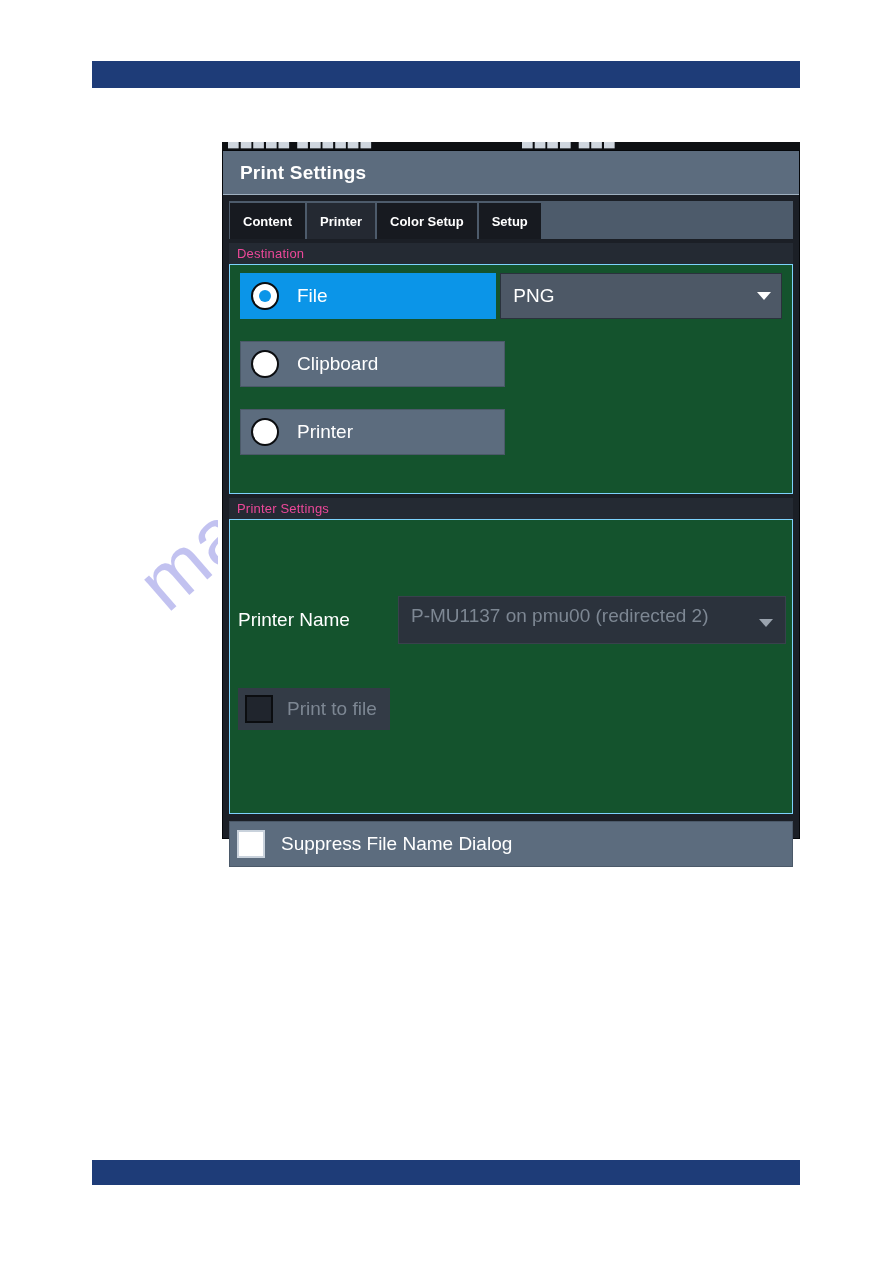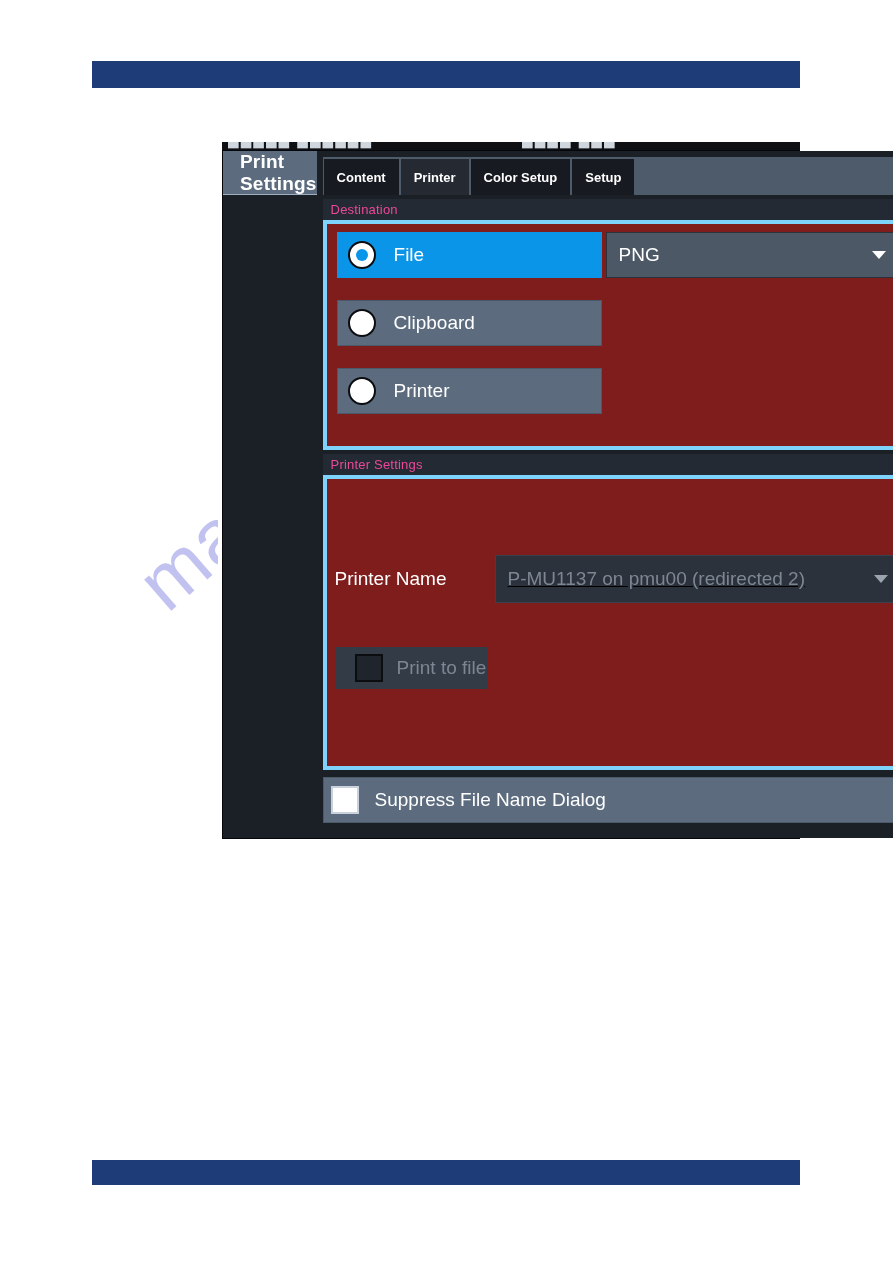--- a/index.html
+++ b/index.html
@@ -85,21 +85,21 @@
   .dialog {
     position: absolute;
     left: 4px;
     top: 8px;
     width: 578px;
     height: 689px;
     background: #1b1f26;
     border: 1px solid #05070a;
     box-sizing: border-box;
     display: flex;
-    flex-direction: row;
+    flex-direction: column;
   }
 
   .titlebar {
     height: 44px;
     flex: 0 0 44px;
     background: #5c6c7e;
     border-bottom: 1px solid #9fb0c0;
     display: flex;
     align-items: center;
     padding-left: 17px;
@@ -160,22 +160,22 @@
     margin-top: 4px;
     background: #242a33;
   }
   .group-title {
     color: #ec4899;
     font-size: 13px;
     padding: 3px 0 3px 8px;
     letter-spacing: 0.2px;
   }
   .group-frame {
-    background: #7f1d1d;
-    border: 4px solid #7dd3fc;
+    background: #14532d;
+    border: 1px solid #7dd3fc;
     box-sizing: border-box;
   }
 
   
   #destination-frame {
     height: 230px;
     padding: 8px 10px;
     position: relative;
   }
   .dest-row {
@@ -275,42 +275,41 @@
     width: 160px;
     flex: 0 0 160px;
   }
   .printer-name-select {
     flex: 1 1 auto;
     height: 48px;
     background: #2b323c;
     border: 1px solid #39414d;
     box-sizing: border-box;
     display: flex;
-    align-items: center;
-    padding: 0 12px;
+    align-items: flex-end;
+    padding: 16px 12px;
     cursor: default;
-    text-decoration: underline;
   }
   .printer-name-select .value {
     color: #7d8793;
     font-size: 19px;
     flex: 1 1 auto;
     white-space: nowrap;
   }
 
   .printtofile-row {
     position: absolute;
     left: 8px;
     top: 168px;
     width: 152px;
     height: 42px;
     display: flex;
     align-items: center;
     background: #333b46;
-    padding-left: 20px;
+    padding-left: 7px;
     box-sizing: border-box;
     cursor: default;
   }
   .check-box {
     width: 28px;
     height: 28px;
     flex: 0 0 28px;
     background: #20252d;
     border: 2px solid #0b0d10;
     box-sizing: border-box;

